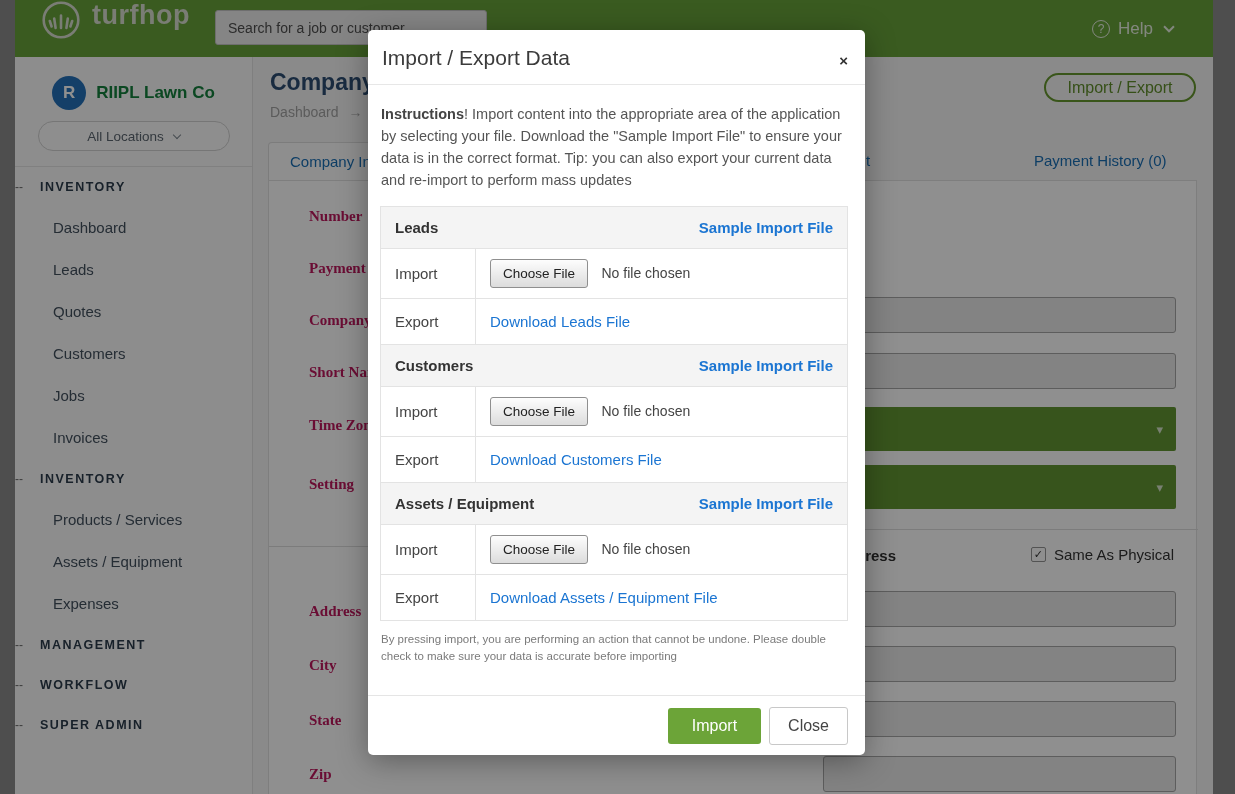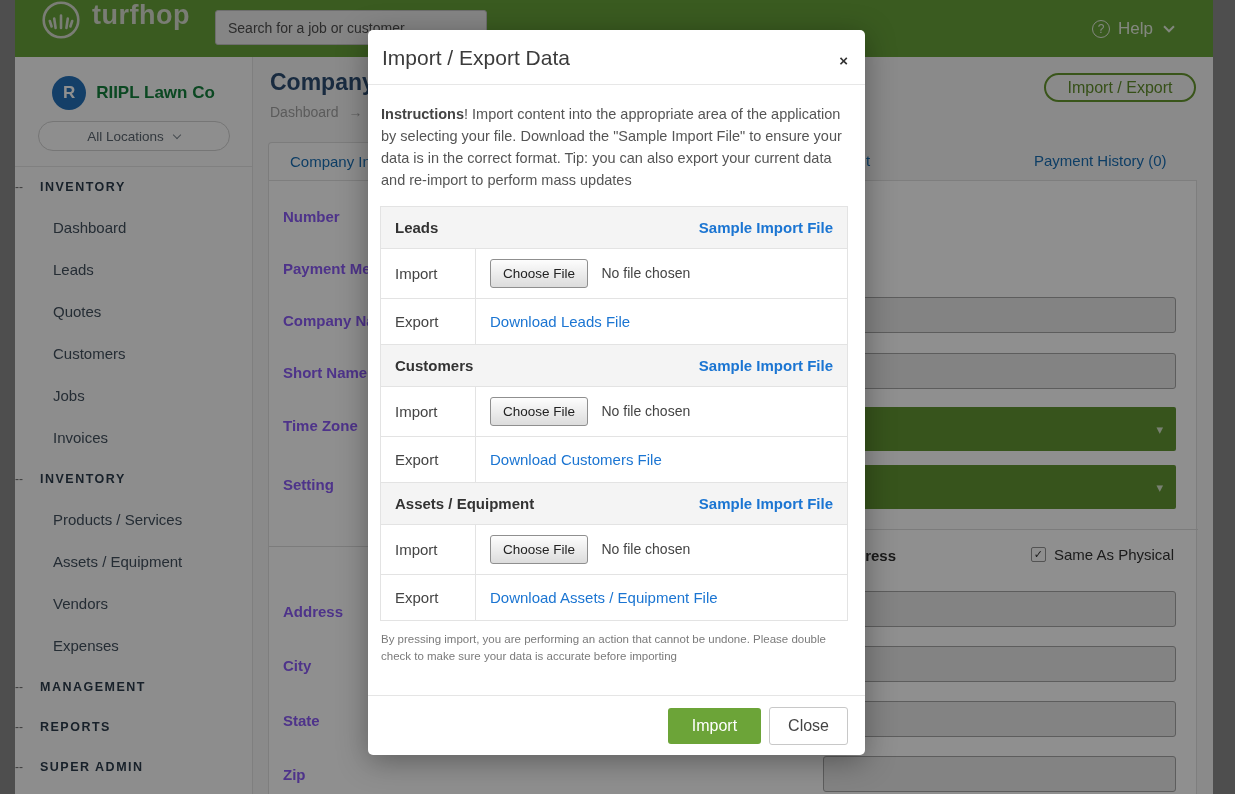--- a/index.html
+++ b/index.html
@@ -42,21 +42,21 @@
   .main { position:absolute; left:238px; top:57px; width:960px; height:737px; background:#f6f6f6; }
   .page-title { position:absolute; left:17px; top:12px; font-size:23px; font-weight:700; color:#2d4e73; white-space:nowrap; }
   .crumbs { position:absolute; left:17px; top:47px; font-size:14px; color:#a3a3a3; }
   .crumbs span { margin-right:6px; }
   .imp-exp-btn { position:absolute; left:791px; top:16px; width:152px; height:29px; border:2px solid #67982f; border-radius:21px;
                  background:transparent; color:#618f2c; font-size:16px; cursor:pointer; }
   .tab-active { position:absolute; left:15px; top:85px; width:153px; height:39px; background:#fdfdfd; border:1px solid #ddd;
                 border-bottom:none; border-radius:4px 4px 0 0; color:#1a6fb5; font-size:15px; line-height:38px; padding-left:21px; cursor:pointer; }
   .tab-link { position:absolute; top:85px; height:38px; line-height:38px; color:#1a6fb5; font-size:15px; cursor:pointer; white-space:nowrap; }
   .panel { position:absolute; left:15px; top:123px; width:929px; height:614px; background:#fff; border:1px solid #e0e0e0; border-bottom:none; }
-  .flabel { position:absolute; left:14px; font-size:15px; font-weight:700; color:#8b5cf6; white-space:nowrap; }
+  .flabel { position:absolute; left:40px; font-size:15px; font-weight:700; color:#be185d; white-space:nowrap;font-family:Liberation Serif, serif; }
   .hr-left { position:absolute; left:0; top:365px; width:102px; border-bottom:1px solid #ddd; }
   .hr-right { position:absolute; left:550px; top:348px; width:379px; border-bottom:1px solid #ddd; }
   .ginput { position:absolute; background:#eaeaea; border:1px solid #a6a6a6; border-radius:3px; height:36px;
             font-size:15px; color:#5a5a5a; padding:0 12px; font-family:"Liberation Sans",sans-serif; }
   .gselect { position:absolute; left:554px; width:353px; height:44px; background:#639733; border:none; border-radius:2px; cursor:pointer; }
   .gselect .arr { position:absolute; right:13px; top:50%; transform:translateY(-50%); color:rgba(255,255,255,.75); font-size:13px; }
   .r-addr-label { position:absolute; left:567px; top:366px; font-size:15px; font-weight:700; color:#2f2f2f; }
   .same-wrap { position:absolute; right:22px; top:365px; display:flex; align-items:center; gap:8px; font-size:15px; color:#333; }
   .cbox { width:15px; height:15px; border:1px solid #949494; border-radius:2px; background:#fdfdfd; font-size:11px; line-height:13px;
           text-align:center; color:#333; cursor:pointer; }
@@ -136,28 +136,27 @@
         <li class="item">Leads</li>
         <li class="item">Quotes</li>
         <li class="item">Customers</li>
         <li class="item">Jobs</li>
         <li class="item">Invoices</li>
         <li class="sec">
           <span class="dash">--</span>
           <span>INVENTORY</span></li>
         <li class="item">Products / Services</li>
         <li class="item">Assets / Equipment</li>
-        <li class="item">Vendors</li>
         <li class="item">Expenses</li>
         <li class="sec">
           <span class="dash">--</span>
           <span>MANAGEMENT</span></li>
         <li class="sec">
           <span class="dash">--</span>
-          <span>REPORTS</span></li>
+          <span>WORKFLOW</span></li>
         <li class="sec">
           <span class="dash">--</span>
           <span>SUPER ADMIN</span></li>
       </ul>
     </div>
 
     <div class="main">
       <div class="page-title">Company S</div>
       <div class="crumbs">
         <span>Dashboard</span>

